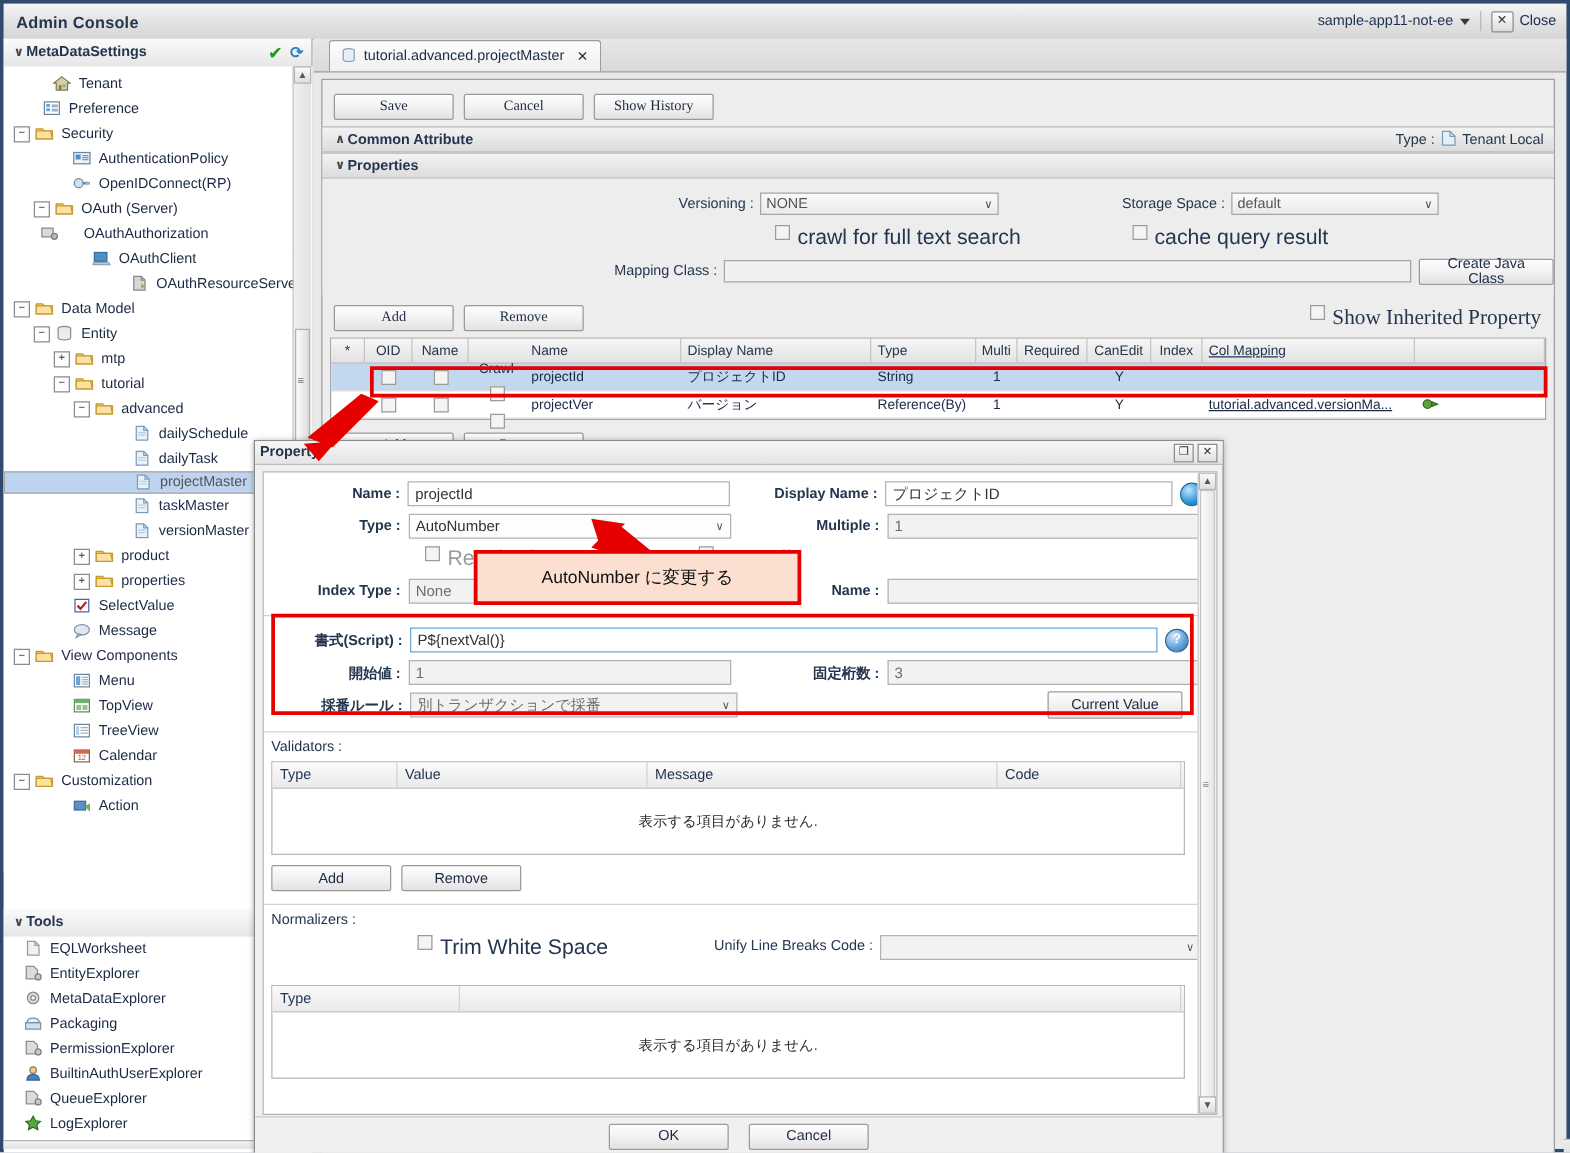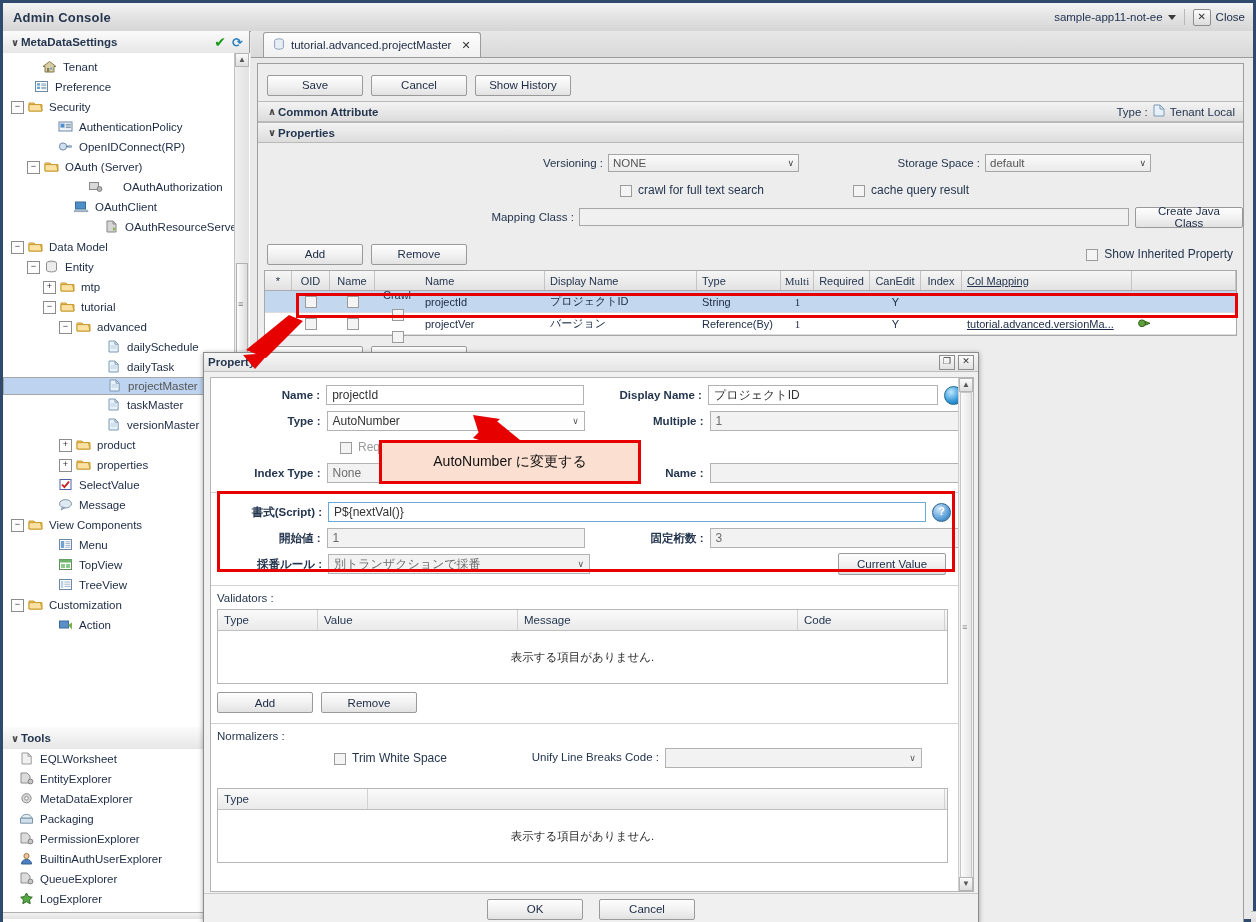--- a/index.html
+++ b/index.html
@@ -63,59 +63,59 @@
   .right{position:absolute;left:248px;top:28px;right:0;bottom:0;background:#e9e9e9;}
   .tabbar{height:26px;background:linear-gradient(to bottom,#e7e7e7,#d9d9d9);
           border-bottom:1px solid #9c9c9c;display:flex;align-items:flex-end;padding-left:12px;}
   .tab{height:24px;display:flex;align-items:center;gap:6px;padding:0 9px;
        background:linear-gradient(to bottom,#fdfdfd,#f0f0f0);border:1px solid #9c9c9c;border-bottom:none;
        border-radius:3px 3px 0 0;font-size:11.5px;color:#1c2a44;cursor:pointer;}
   .tab .x{font-weight:bold;color:#333;font-size:11px;margin-left:4px;}
 
   .editor{position:absolute;left:6px;top:32px;width:987px;height:862px;background:#ededed;
           border:1px solid #9e9e9e;box-sizing:border-box;}
-  .toolbar{height:32px;display:flex;align-items:center;gap:8px;padding:5px 0 0 9px;}
+  .toolbar{height:32px;display:flex;align-items:center;gap:8px;padding:5px 0 0 9px;font-family:Liberation Serif, serif;}
   .btn{height:21px;min-width:96px;padding:0 10px;border:1px solid #9a9a9a;border-radius:2px;
        background:linear-gradient(to bottom,#fdfdfd 0%,#f2f2f2 50%,#e2e2e2 100%);
        font-size:11.5px;color:#1c2a44;cursor:pointer;font-family:inherit;
        display:inline-flex;align-items:center;justify-content:center;}
 
   .bar{height:19px;background:linear-gradient(to bottom,#f3f3f3,#dcdcdc);
        border-top:1px solid #b9b9b9;border-bottom:1px solid #b9b9b9;
        display:flex;align-items:center;padding:0 8px;font-weight:bold;font-size:11.5px;color:#24364f;cursor:pointer;}
   .bar .r{margin-left:auto;font-weight:normal;display:flex;align-items:center;gap:5px;}
 
   .form{padding:8px 0 4px 0;background:#ededed;}
   .row{display:flex;align-items:center;height:24px;margin-bottom:3px;}
   .lab{font-size:11.5px;color:#24364f;text-align:right;}
   .inp{height:18px;border:1px solid #a6a6a6;background:#f0f0f0;color:#555;
        font-size:11.5px;padding:0 4px;box-sizing:border-box;display:flex;align-items:center;}
   .sel{height:18px;border:1px solid #a6a6a6;background:linear-gradient(to bottom,#fafafa,#eaeaea);
        color:#555;font-size:11.5px;padding:0 4px;box-sizing:border-box;display:flex;align-items:center;}
   .sel .ar{margin-left:auto;font-size:9px;color:#444;}
   .cb{width:12px;height:12px;border:1px solid #9b9b9b;background:#f4f4f4;display:inline-block;
       box-sizing:border-box;flex:none;}
-  .cbl{display:flex;align-items:flex-end;gap:6px;font-size:12px;color:#24364f;cursor:pointer;padding-left:12px;}
+  .cbl{display:flex;align-items:flex-start;gap:6px;font-size:17px;color:#24364f;cursor:pointer;padding-left:12px;}
 
   
   .grid{border:1px solid #a8a8a8;background:#fff;margin:0 6px;}
   .ghead{display:flex;height:19px;background:linear-gradient(to bottom,#f6f6f6,#e2e2e2);
          border-bottom:1px solid #acacac;font-size:11px;color:#24364f;}
   .ghead div{border-right:1px solid #c4c4c4;padding:0 5px;display:flex;align-items:center;box-sizing:border-box;}
   .grow{display:flex;height:21px;font-size:11px;color:#1c2a44;border-bottom:1px solid #dcdcdc;}
   .grow div{padding:0 5px;display:flex;align-items:center;box-sizing:border-box;}
   .grow.selrow{background:#c3d7ef;}
   .c-star{width:27px;justify-content:center;}
   .c-oid{width:38px;justify-content:center;}
   .c-nm{width:45px;justify-content:center;}
   .c-cr{width:45px;justify-content:center;margin-top:24px;}
   .c-name{width:125px;}
   .c-disp{width:152px;}
   .c-type{width:84px;}
-  .c-multi{width:33px;justify-content:center;font-family:Liberation Serif, serif;}
+  .c-multi{width:33px;justify-content:center;}
   .c-req{width:56px;justify-content:center;}
   .c-edit{width:51px;justify-content:center;}
   .c-idx{width:41px;justify-content:center;}
   .c-col{width:170px;text-decoration:underline;}
   .c-last{flex:1;}
 
   
   .dialog{position:absolute;left:200px;top:349px;width:776px;height:573px;
      background:#f0f0f0;border:1px solid #8b8b8b;box-sizing:border-box;
      box-shadow:0 1px 5px rgba(0,0,0,.35);}
@@ -245,21 +245,21 @@
             <span>OpenIDConnect(RP)</span>
           </div>
           <div class="tnode" style="padding-left: 24px;">
             <span class="exp">−</span>
             <span class="ic"><svg width="15" height="13">
                 <path d="M1 3h5l1.4 1.6H14V11H1z" fill="#f4d07a" stroke="#c79a2e"></path>
                 <path d="M1 4.6h11.5L14 11H1z" fill="#fbe2a2" stroke="#c79a2e"></path>
               </svg></span>
             <span>OAuth (Server)</span>
           </div>
-          <div class="tnode" style="padding-left: 56px; gap: 14px;">
+          <div class="tnode" style=" gap: 14px;">
             <span class="exp none"></span>
             <span class="ic"><svg width="15" height="13">
                 <rect x="1.5" y="2.5" width="9" height="7" fill="#d9d9d9" stroke="#888"></rect>
                 <circle cx="11.5" cy="9" r="2.4" fill="#b9b9b9" stroke="#7d7d7d"></circle>
               </svg></span>
             <span>OAuthAuthorization</span>
           </div>
           <div class="tnode" style="padding-left: 56px;">
             <span class="exp none"></span>
             <span class="ic"><svg width="15" height="13">
@@ -422,20 +422,29 @@
             <span>TopView</span>
           </div>
           <div class="tnode" style="padding-left: 40px;">
             <span class="exp none"></span>
             <span class="ic"><svg width="15" height="13">
                 <rect x="1.5" y="1.5" width="12" height="10" fill="#fff" stroke="#6d88a5"></rect>
                 <rect x="2.8" y="3" width="2.5" height="7" fill="#b8cfe4"></rect>
                 <path d="M6.4 4h6M6.4 6.2h6M6.4 8.4h6" stroke="#9eb3c6"></path>
               </svg></span>
             <span>TreeView</span>
+          </div>
+          <div class="tnode" style="padding-left: 40px;">
+            <span class="exp none"></span>
+            <span class="ic"><svg width="15" height="13">
+                <rect x="1.5" y="2" width="12" height="9.5" fill="#fff" stroke="#8a6a4a"></rect>
+                <rect x="1.5" y="2" width="12" height="3" fill="#d06a4a"></rect>
+                <text x="7.5" y="10.2" font-size="6" fill="#c23c24" text-anchor="middle" font-family="sans-serif">12</text>
+              </svg></span>
+            <span>Calendar</span>
           </div>
           <div class="tnode" style="padding-left: 8px;">
             <span class="exp">−</span>
             <span class="ic"><svg width="15" height="13">
                 <path d="M1 3h5l1.4 1.6H14V11H1z" fill="#f4d07a" stroke="#c79a2e"></path>
                 <path d="M1 4.6h11.5L14 11H1z" fill="#fbe2a2" stroke="#c79a2e"></path>
               </svg></span>
             <span>Customization</span>
           </div>
           <div class="tnode" style="padding-left: 40px;">

